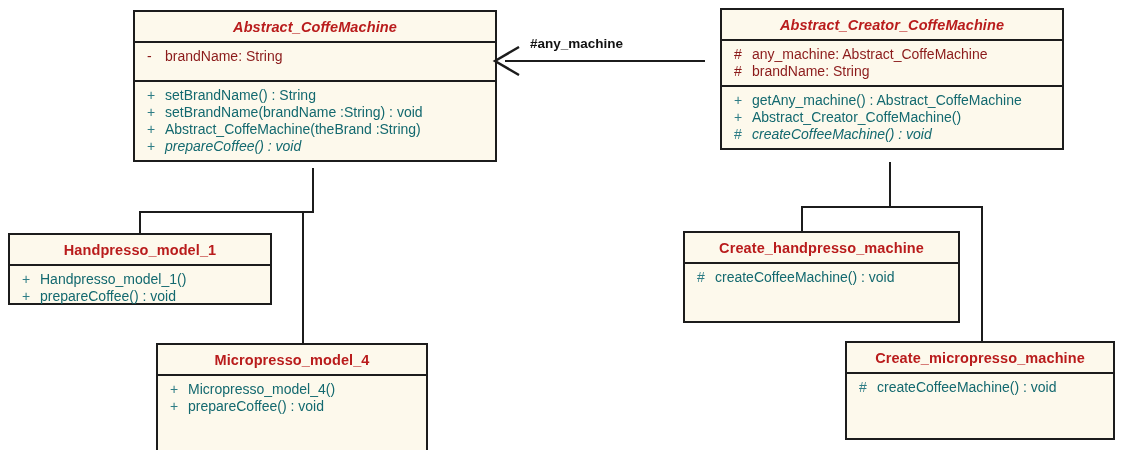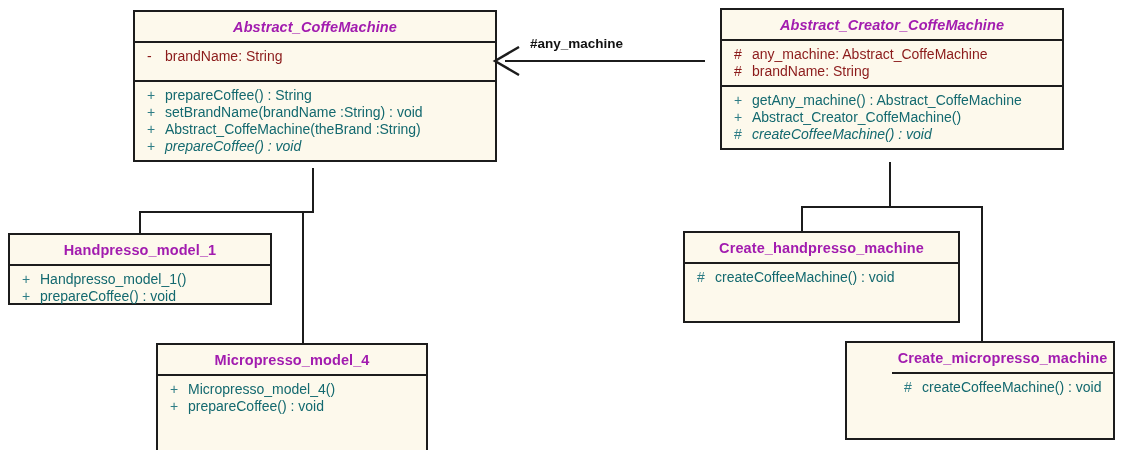--- a/index.html
+++ b/index.html
@@ -2,21 +2,21 @@
 <html><head>
 <meta charset="utf-8">
 <style>
   html,body{margin:0;padding:0;background:#ffffff;}
   body{width:1123px;height:450px;position:relative;overflow:hidden;
        font-family:"Liberation Sans","DejaVu Sans",sans-serif;}
   #stage{position:absolute;left:0;top:0;width:1123px;height:450px;}
 
   .uml-class{position:absolute;background:#FDF9EC;border:2px solid #1c1c1c;
              box-sizing:border-box;z-index:5;}
-  .uml-title{text-align:center;font-weight:bold;font-size:14.5px;color:#a21caf;
+  .uml-title{text-align:center;font-weight:bold;font-size:14.5px;color:#b91c1c;
              padding:7px 4px 6px 4px;border-bottom:2px solid #1c1c1c;
              white-space:nowrap;letter-spacing:0.1px;}
   .uml-title.abstract{font-style:italic;}
   .uml-compartment{padding:5px 0 5px 0;}
   .uml-compartment.attrs{border-bottom:2px solid #1c1c1c;}
   .uml-row{display:flex;align-items:baseline;font-size:14px;line-height:17px;
            white-space:nowrap;padding:0 4px;}
   .uml-vis{display:inline-block;width:26px;flex:0 0 26px;text-align:left;
            padding-left:8px;box-sizing:border-box;}
   .uml-sig{display:inline-block;}
@@ -65,21 +65,21 @@
     <div class="uml-title abstract">Abstract_CoffeMachine</div>
     <div class="uml-compartment attrs" style="min-height:27px;">
       <div class="uml-row attr-text">
         <span class="uml-vis">-</span>
         <span class="uml-sig">brandName:  String</span>
       </div>
     </div>
     <div class="uml-compartment meths">
       <div class="uml-row meth-text">
         <span class="uml-vis">+</span>
-        <span class="uml-sig">prepareCoffee() : String</span>
+        <span class="uml-sig">setBrandName() : String</span>
       </div>
       <div class="uml-row meth-text">
         <span class="uml-vis">+</span>
         <span class="uml-sig">setBrandName(brandName :String) : void</span>
       </div>
       <div class="uml-row meth-text">
         <span class="uml-vis">+</span>
         <span class="uml-sig">Abstract_CoffeMachine(theBrand :String)</span>
       </div>
       <div class="uml-row meth-text">
@@ -148,21 +148,21 @@
   <div class="uml-class" style="left:663px;top:231px;width:277px;height:92px;margin-left:20px;">
     <div class="uml-title">Create_handpresso_machine</div>
     <div class="uml-compartment meths">
       <div class="uml-row meth-text">
         <span class="uml-vis">#</span>
         <span class="uml-sig">createCoffeeMachine() : void</span>
       </div>
     </div>
   </div>
 
-  <div class="uml-class" style="left:845px;top:341px;width:270px;height:99px;padding-left:45px;">
+  <div class="uml-class" style="left:845px;top:341px;width:270px;height:99px;">
     <div class="uml-title">Create_micropresso_machine</div>
     <div class="uml-compartment meths">
       <div class="uml-row meth-text">
         <span class="uml-vis">#</span>
         <span class="uml-sig">createCoffeeMachine() : void</span>
       </div>
     </div>
   </div>
 
 </div>

